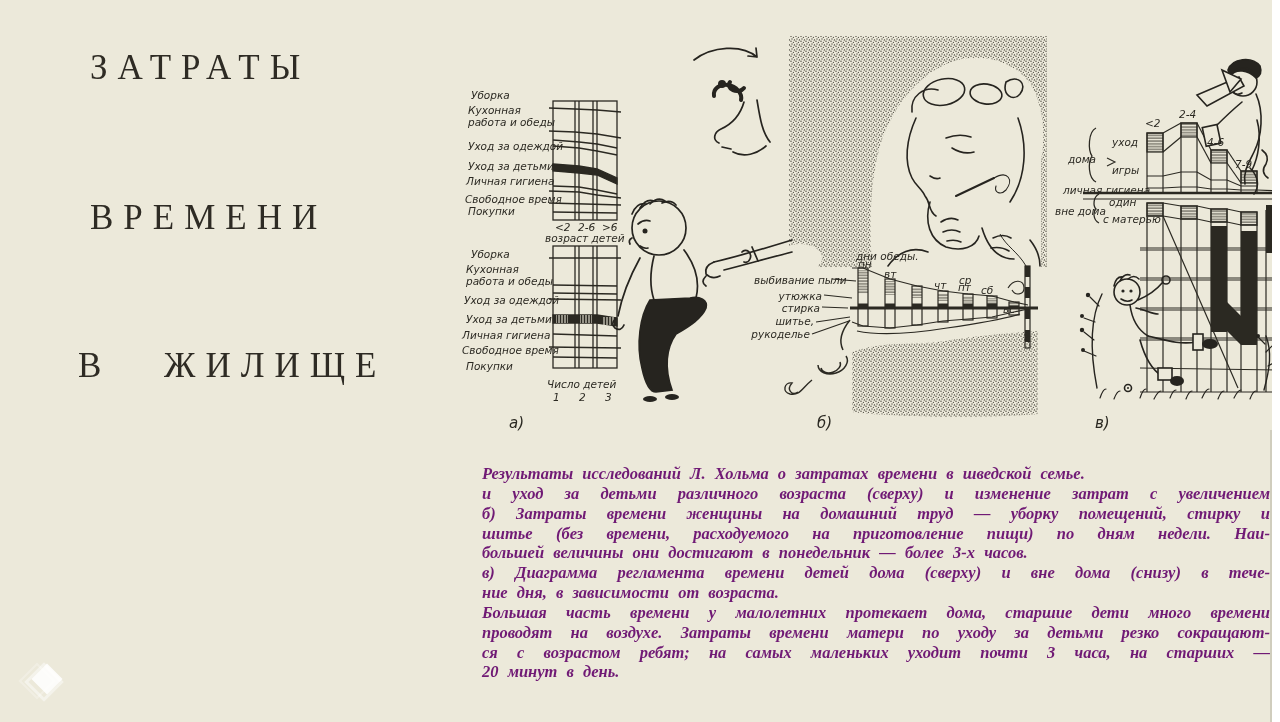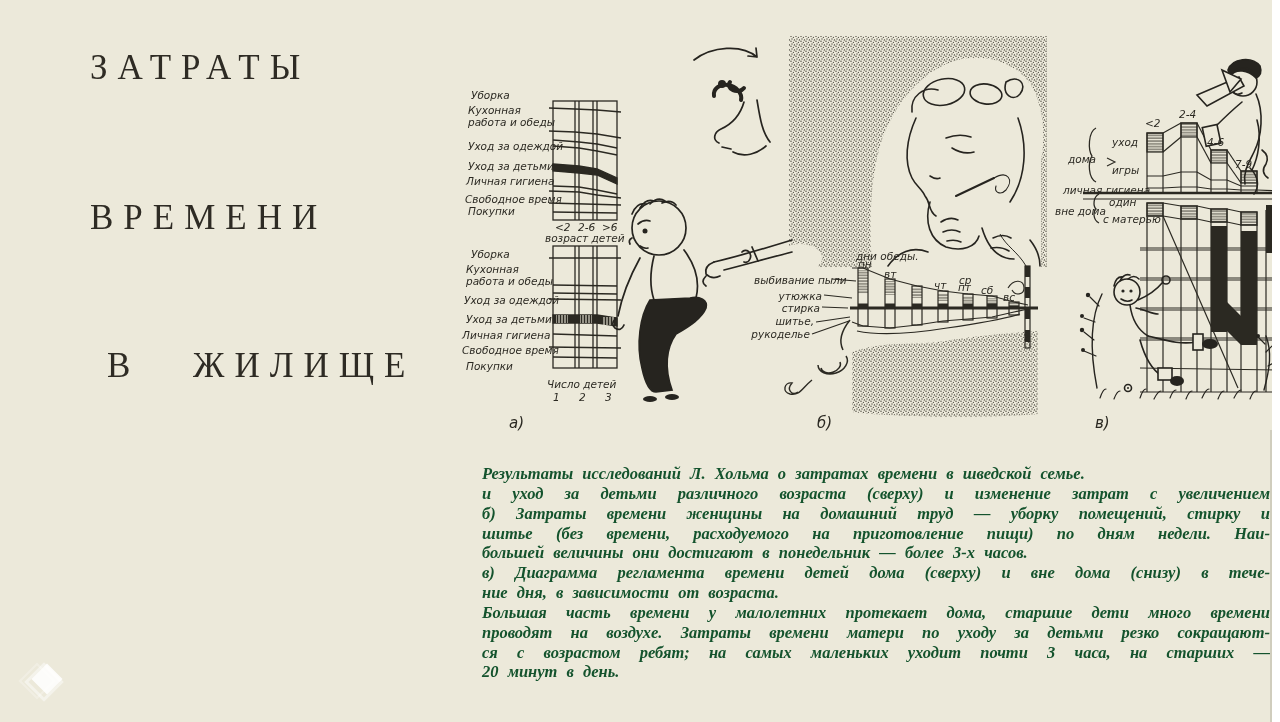--- a/index.html
+++ b/index.html
@@ -8,21 +8,21 @@
   .abs{position:absolute}
   .title-line{font-family:"Liberation Serif","DejaVu Serif",serif;font-size:35px;line-height:1;
               letter-spacing:10px;color:#2e2b24;white-space:nowrap}
   .wsp{word-spacing:34px}
   .dl{font:italic 10.5px/1.18 "DejaVu Sans",sans-serif;color:#2b2922}
   .nw{white-space:nowrap}
   .ral{text-align:right}
   .figcap{font:italic 15px/1 "DejaVu Sans",sans-serif;color:#2b2922}
   #caption{left:482px;top:464px;width:788px;position:absolute}
   .cap-line{font:700 italic 16.5px/19.85px "Liberation Serif","DejaVu Serif",serif;
-            color:#14532d;word-spacing:5px}
+            color:#701a75;word-spacing:5px}
   .cap-line.fill{text-align:justify;text-align-last:justify}
   #artwork{left:0;top:0;z-index:1}
   .txt{z-index:2}
   #wm{left:22px;top:656px;width:50px;height:50px;z-index:3}
   .dia{position:absolute;width:22px;height:22px;transform:rotate(45deg)}
   .d1{left:14px;top:12px;background:rgba(255,255,255,.85)}
   .d2{left:8px;top:12px;border:3px solid rgba(255,255,255,.45)}
   .d3{left:2px;top:12px;border:2px solid rgba(255,255,255,.25)}
   #edge{left:1270px;top:430px;width:3px;height:292px;background:rgba(110,104,88,.22);z-index:3}
 </style>
@@ -286,21 +286,21 @@
     <path d="M1264,390 C1270,368 1272,352 1266,336" stroke-width="1.4"></path>
     <path d="M1266,352 l8,-8 M1268,366 l9,-5 M1265,344 l-7,-7" stroke-width="1.2"></path>
     <circle cx="1276" cy="342" r="2.4" fill="#26241f" stroke="none"></circle>
     <circle cx="1258" cy="336" r="2" fill="#26241f" stroke="none"></circle>
     <circle cx="1278" cy="360" r="2" fill="#26241f" stroke="none"></circle>
   </g>
 </svg>
 
 <div class="abs txt title-line" style="left:90px;top:50px">ЗАТРАТЫ</div>
 <div class="abs txt title-line" style="left:90px;top:200px">ВРЕМЕНИ</div>
-<div class="abs txt title-line wsp" style="left:107px;top:348px">В ЖИЛИЩЕ</div>
+<div class="abs txt title-line wsp" style="left:78px;top:348px">В ЖИЛИЩЕ</div>
 
 <div class="abs txt dl nw" style="left:471px;top:89px">Уборка</div>
 <div class="abs txt dl" style="left:468px;top:104px;width:88px">Кухонная работа и обеды</div>
 <div class="abs txt dl nw" style="left:468px;top:140px">Уход за одеждой</div>
 <div class="abs txt dl nw" style="left:468px;top:160px">Уход за детьми</div>
 <div class="abs txt dl nw" style="left:466px;top:175px">Личная гигиена</div>
 <div class="abs txt dl nw" style="left:465px;top:193px">Свободное время</div>
 <div class="abs txt dl nw" style="left:468px;top:205px">Покупки</div>
 <div class="abs txt dl nw" style="left:555px;top:221px">&lt;2</div>
 <div class="abs txt dl nw" style="left:578px;top:221px">2-6</div>
@@ -320,21 +320,21 @@
 <div class="abs txt dl nw" style="left:605px;top:391px">3</div>
 <div class="abs txt figcap" style="left:509px;top:416px">а)</div>
 
 <div class="abs txt dl nw" style="left:856px;top:250px">дни обеды.</div>
 <div class="abs txt dl nw" style="left:858px;top:258px">пн</div>
 <div class="abs txt dl nw" style="left:884px;top:268px">вт</div>
 <div class="abs txt dl nw" style="left:959px;top:274px">ср</div>
 <div class="abs txt dl nw" style="left:934px;top:279px">чт</div>
 <div class="abs txt dl nw" style="left:958px;top:281px">пт</div>
 <div class="abs txt dl nw" style="left:981px;top:284px">сб</div>
-<div class="abs txt dl nw" style="left:1003px;top:291px">вс</div>
+<div class="abs txt dl nw" style="left:1003px;top:303px">вс</div>
 <div class="abs txt dl nw ral" style="left:754px;top:274px;width:76px">выбивание пыли</div>
 <div class="abs txt dl nw ral" style="left:746px;top:290px;width:76px">утюжка</div>
 <div class="abs txt dl nw ral" style="left:744px;top:302px;width:76px">стирка</div>
 <div class="abs txt dl nw ral" style="left:738px;top:315px;width:76px">шитье,</div>
 <div class="abs txt dl nw ral" style="left:734px;top:328px;width:76px">рукоделье</div>
 <div class="abs txt figcap" style="left:817px;top:416px">б)</div>
 
 <div class="abs txt dl nw" style="left:1068px;top:153px">дома</div>
 <div class="abs txt dl nw" style="left:1112px;top:136px">уход</div>
 <div class="abs txt dl nw" style="left:1112px;top:164px">игры</div>

